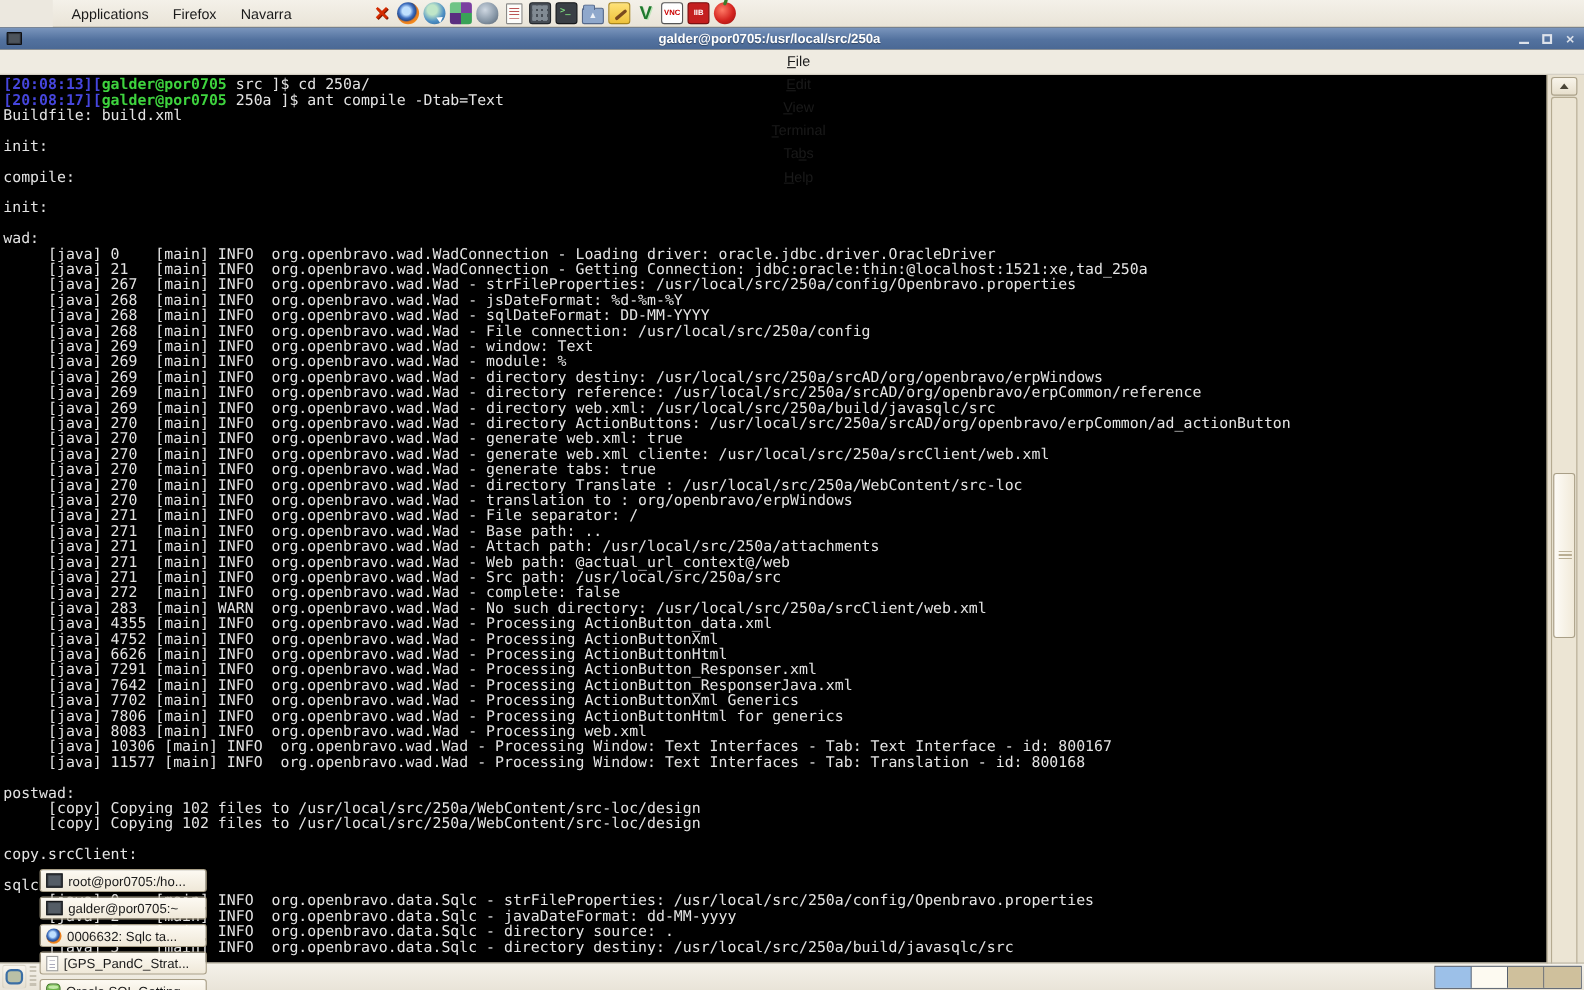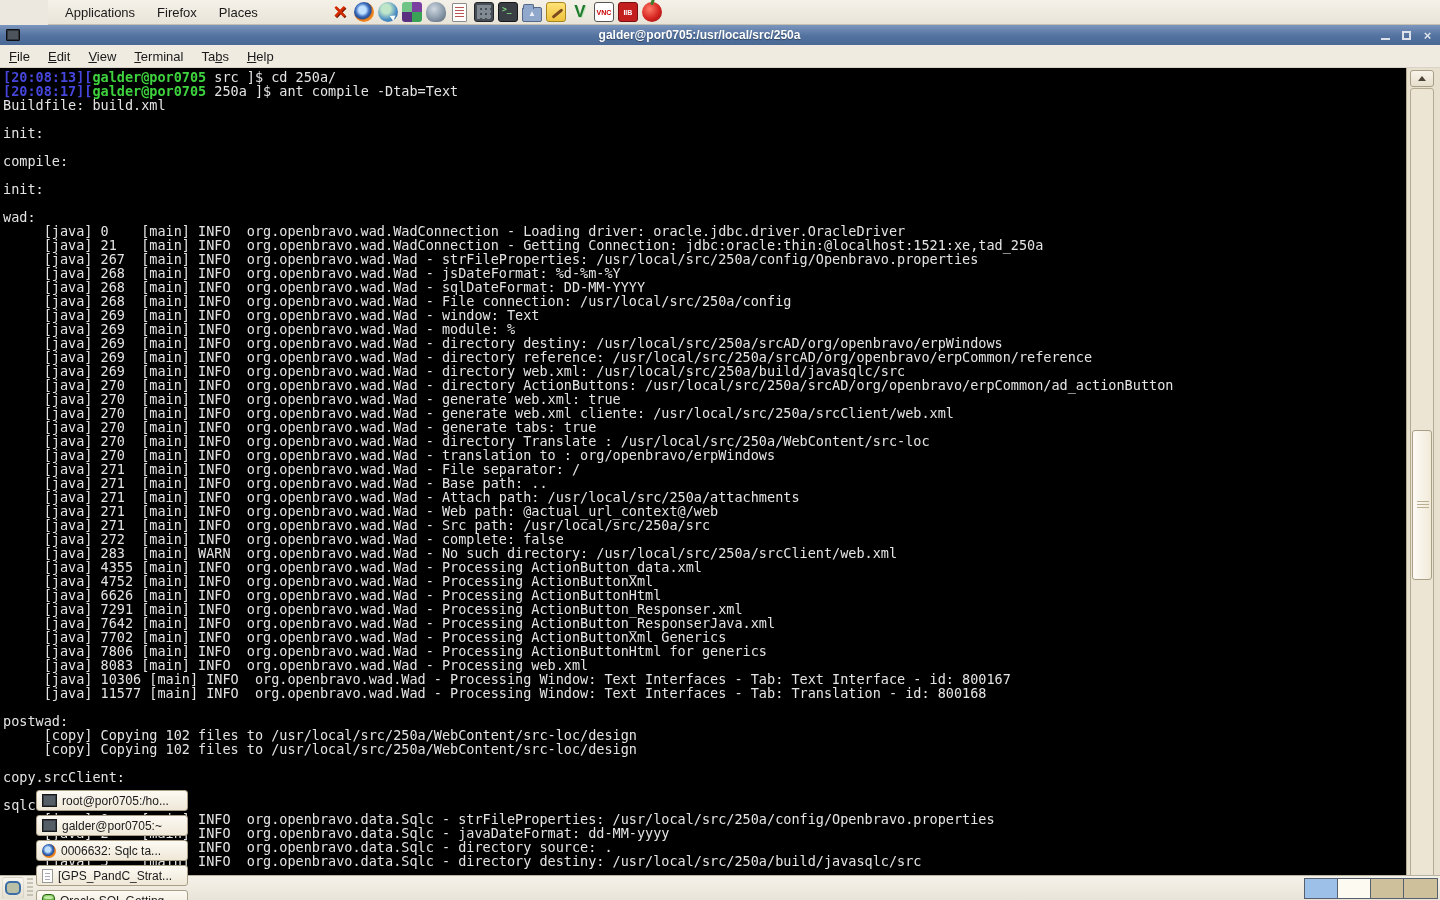--- a/index.html
+++ b/index.html
@@ -69,21 +69,21 @@
   .win-icon { width:14px; height:12px; background:#2f333a; border:1px solid #0e0f12; border-radius:1px; position:relative; }
   .win-icon:after { content:""; position:absolute; inset:1px; background:#4d545c; }
   .title-text { flex:1; text-align:center; color:#fff; font-weight:bold; font-size:12px;
     text-shadow:0 1px 1px rgba(0,0,0,.4); white-space:nowrap; overflow:hidden; }
   .win-btns { display:flex; gap:8px; align-items:center; }
   .wbtn { width:13px; height:13px; position:relative; color:#dde2ea; }
   .wb-min:after { content:""; position:absolute; left:2px; bottom:2px; width:9px; height:2px; background:#dde2ea; }
   .wb-max:after { content:""; position:absolute; inset:2px; border:2px solid #dde2ea; }
   .wb-close { font-size:13px; font-weight:bold; line-height:13px; text-align:center; }
 
-  .menubar { height:23px; background:#efebe1; border-bottom:1px solid #d8d3c6; display:flex; align-items:center; padding-left:0; }
+  .menubar { height:23px; background:#efebe1; border-bottom:1px solid #d8d3c6; display:flex; align-items:center; padding-left:12px;flex-direction:column; }
   .menu-item { font-size:13px; color:#1a1a1a; padding:3px 9px; }
   .menu-item u { text-decoration:underline; }
 
   .term-wrap { position:relative; height:878px; display:flex; }
   .term-body { flex:1; overflow:hidden; padding:2px 0 0 3px; }
   .term-body pre { font-family:"DejaVu Sans Mono",monospace; font-size:13.5px; line-height:14px; color:#e4e4e4; }
   .c-blue { color:#4646dd; font-weight:bold; }
   .c-green { color:#3ed33e; font-weight:bold; }
 
   .scrollcol { width:34px; background:#e7e0cf; border-left:1px solid #b5ab92; position:relative; }
@@ -126,21 +126,21 @@
   .ws-cell { width:33px; height:100%; border-right:1px solid #57606e; }
   .ws-cell:last-child { border-right:none; }
 </style>
 </head>
 <body>
 
 <div class="top-panel">
   <div class="panel-menus" id="panel-menus">
       <span class="panel-menu">Applications</span>
       <span class="panel-menu">Firefox</span>
-      <span class="panel-menu">Places</span>
+      <span class="panel-menu">Navarra</span>
     </div>
   <div class="launchers" id="launchers">
       <div class="launch">
         <div class="lk k-xkill">×</div>
       </div>
       <div class="launch">
         <div class="lk k-firefox"></div>
       </div>
       <div class="launch">
         <div class="lk k-globe"></div>

